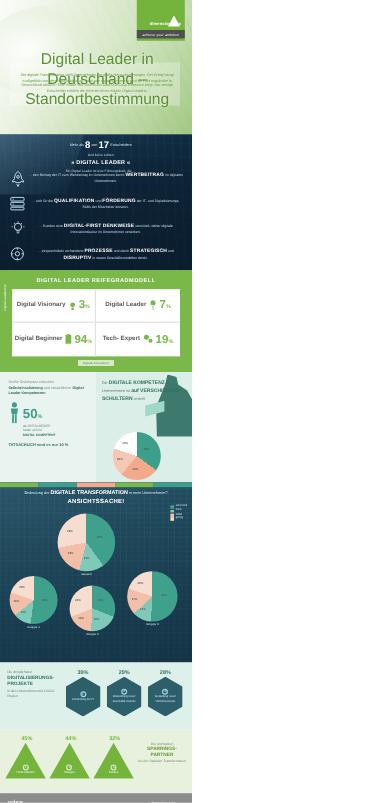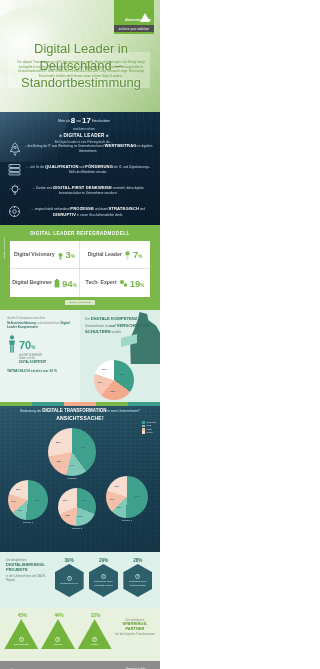--- a/index.html
+++ b/index.html
@@ -354,21 +354,21 @@
       <div class="m-stat">
         <span style="margin-right:2px;">
           <svg width="10" height="18" viewBox="0 0 10 18">
               <circle cx="5" cy="2.4" r="2.1" fill="#3d9e8a"></circle>
               <path d="M2 5.4h6l-.8 5H2.8z" fill="#3d9e8a"></path>
               <rect x="3.1" y="10.6" width="1.5" height="7" fill="#3d9e8a"></rect>
               <rect x="5.4" y="10.6" width="1.5" height="7" fill="#3d9e8a"></rect>
             </svg>
         </span>
         <div>
-          <span class="m-num"><span>70</span><i>%</i></span>
+          <span class="m-num"><span>50</span><i>%</i></span>
           <div class="m-sub">
             <span>der ENTSCHEIDER</span><br>
             <span>halten sich für</span><br>
             <b>DIGITAL KOMPETENT</b>
           </div>
         </div>
       </div>
       <div class="m-foot">TATSÄCHLICH sind es nur 10 %</div>
     </div>
 

